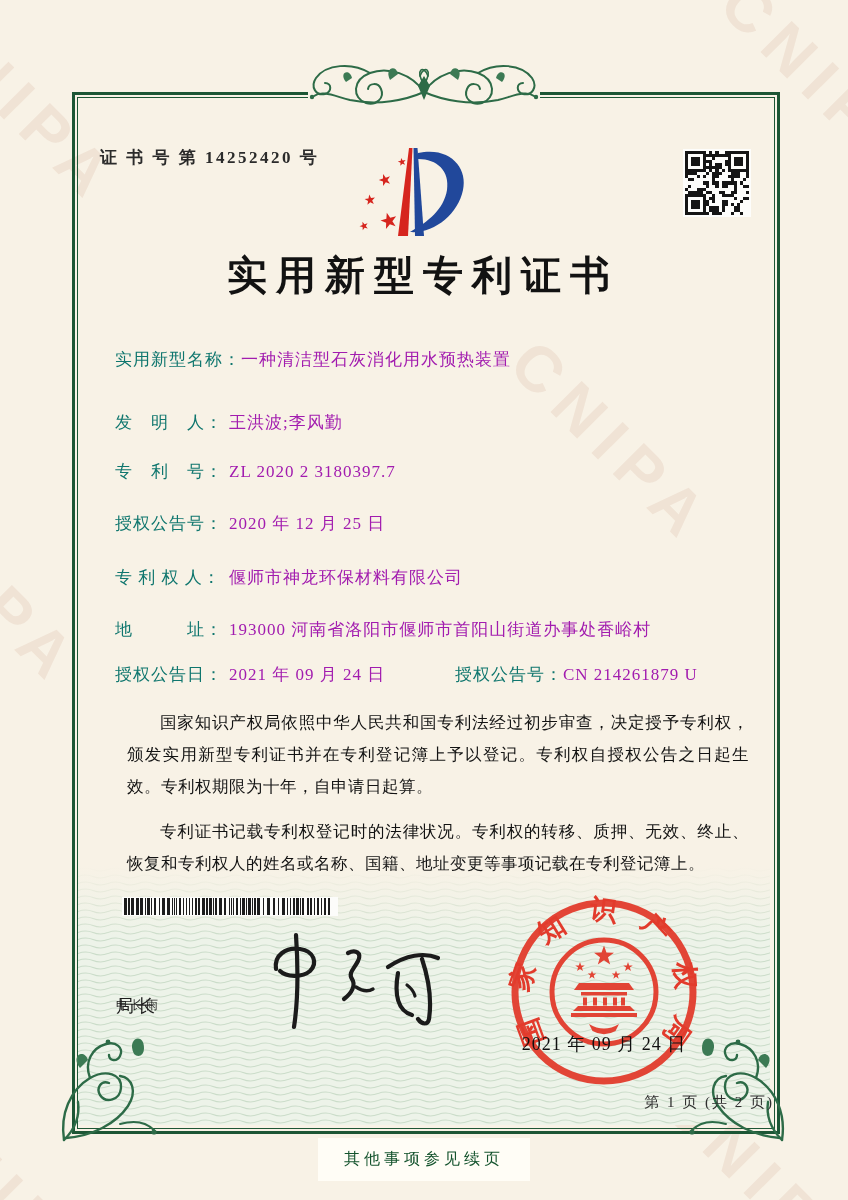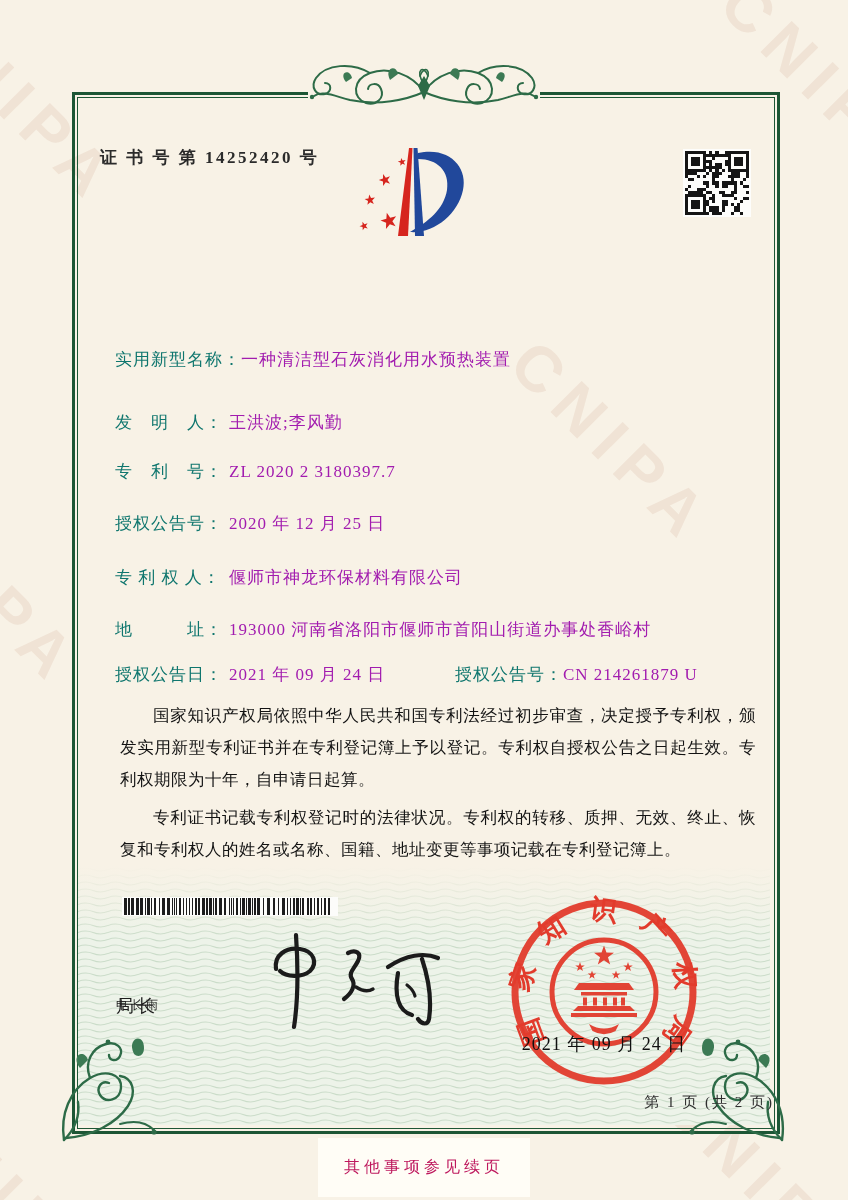--- a/index.html
+++ b/index.html
@@ -39,38 +39,38 @@
     text-align:center;font-size:40px;font-weight:bold;letter-spacing:9px;color:#121212;
   }
   .row{position:absolute;left:115px;right:78px;z-index:3;font-size:17px;line-height:1.35;}
   .flabel{display:inline-block;min-width:114px;letter-spacing:1px;color:#0f766e;}
   .fvalue{letter-spacing:1px;color:#a21caf;}
   .pair2{position:absolute;left:340px;top:0;}
   .body-text{
     position:absolute;left:115px;width:646px;top:695px;z-index:3;
     font-size:16.5px;line-height:1.95;text-align:justify;color:#131313;letter-spacing:0.5px;
   }
-  .body-text p{margin:5px;text-indent:2em;}
+  .body-text p{margin:12px;text-indent:2em;}
   .barcode{position:absolute;left:122px;top:897px;z-index:3;}
   .officer-title{position:absolute;left:116px;top:962px;z-index:3;font-size:18px;letter-spacing:3px;margin-top:32px;}
   .officer-name{position:absolute;left:116px;top:997px;z-index:3;font-size:12px;letter-spacing:3px;}
   .signature{position:absolute;left:252px;top:925px;z-index:3;}
   .seal{position:absolute;left:506px;top:894px;z-index:2;}
   .seal-date{
     position:absolute;left:506px;top:1032px;width:196px;z-index:4;
     text-align:center;font-size:18px;letter-spacing:1px;color:#101010;
   }
   .page-no{
     position:absolute;left:72px;top:1093px;width:702px;z-index:3;
     text-align:right;font-size:15px;letter-spacing:2px;color:#2e2e2e;
   }
   .note-wrap{position:absolute;left:0;top:1138px;width:848px;text-align:center;z-index:3;}
   .note{
-    display:inline-block;background:#fffdf6;padding:19px 26px;
-    font-size:16px;letter-spacing:4px;color:#be185d;
+    display:inline-block;background:#fffdf6;padding:11px 26px;
+    font-size:16px;letter-spacing:4px;color:#14532d;
   }
 </style>
 </head>
 <body>
 
 <div class="page">
 
   <div class="wm" style="left:-46px;top:-14px">CNIPA</div>
   <div class="wm" style="left:758px;top:-34px">CNIPA</div>
   <div class="wm" style="left:548px;top:326px">CNIPA</div>
@@ -383,20 +383,21 @@
       <rect x="5" y="20" width="1" height="1" fill="#151515"></rect>
       <rect x="6" y="20" width="1" height="1" fill="#151515"></rect>
       <rect x="7" y="20" width="1" height="1" fill="#151515"></rect>
       <rect x="9" y="20" width="1" height="1" fill="#151515"></rect>
       <rect x="10" y="20" width="1" height="1" fill="#151515"></rect>
       <rect x="11" y="20" width="1" height="1" fill="#151515"></rect>
       <rect x="15" y="20" width="1" height="1" fill="#151515"></rect>
       <rect x="18" y="20" width="1" height="1" fill="#151515"></rect>
     </svg>
 
+  <div class="title">实用新型专利证书</div>
 
   <div class="row" style="top:349px">
     <span class="flabel">实用新型名称：</span><span class="fvalue">一种清洁型石灰消化用水预热装置</span>
   </div>
   <div class="row" style="top:412px">
     <span class="flabel">发　明　人：</span><span class="fvalue">王洪波;李风勤</span>
   </div>
   <div class="row" style="top:461px">
     <span class="flabel">专　利　号：</span><span class="fvalue">ZL 2020 2 3180397.7</span>
   </div>

